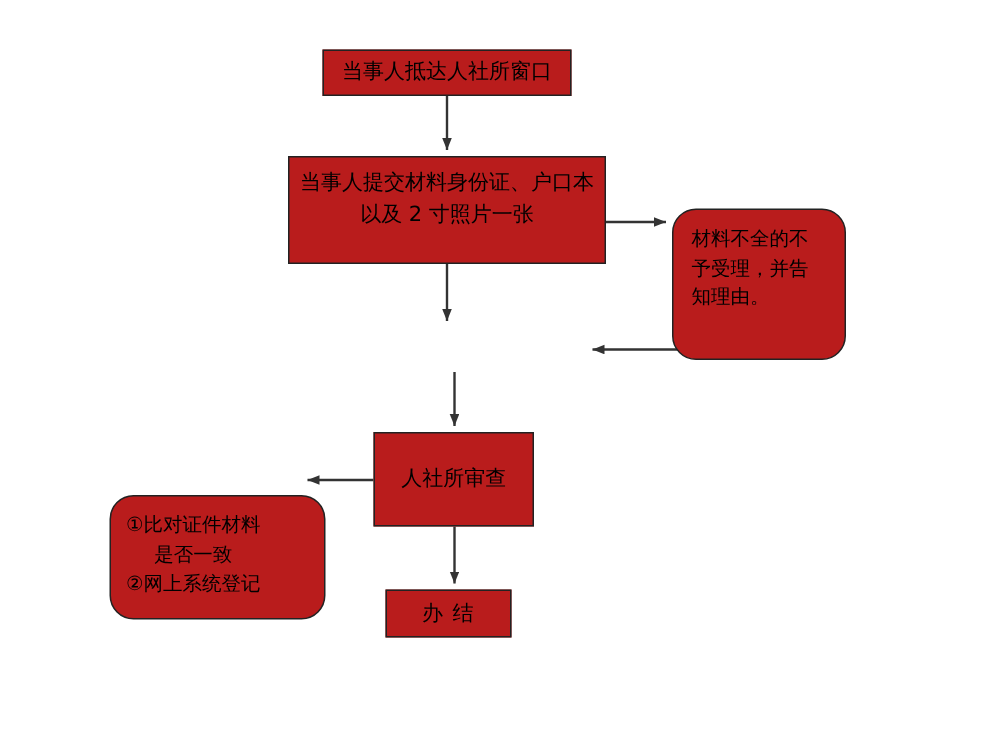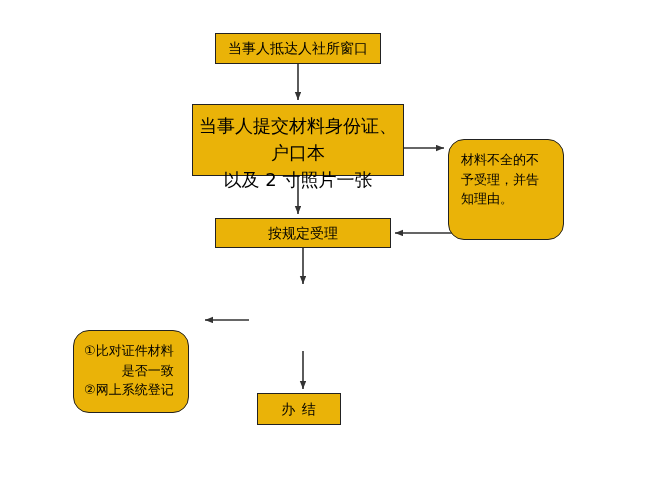--- a/index.html
+++ b/index.html
@@ -23,50 +23,50 @@
     position: absolute;
     left: 0;
     top: 0;
     width: 661px;
     height: 500px;
     pointer-events: none;
   }
   .node {
     position: absolute;
     box-sizing: border-box;
-    background: #eab308;
+    background: #b91c1c;
     border: 1px solid #222222;
     display: flex;
     align-items: center;
     justify-content: center;
     text-align: center;
     color: #000000;
     line-height: 1.5;
     white-space: pre-line;
   }
   .node.rect {
     border-radius: 0;
   }
   .node.rounded {
     border-radius: 16px;
     margin-top: 47px;
   }
 
   
   #node-arrive      { left: 215px; top: 33px;  width: 166px; height: 31px;  font-size: 14px; }
-  #node-submit      { left: 192px; top: 104px; width: 212px; height: 72px;  font-size: 18px;
+  #node-submit      { left: 192px; top: 104px; width: 212px; height: 72px;  font-size: 14px;
                       align-items: flex-start; padding-top: 7px; }
   #node-incomplete  { left: 448px; top: 92px;  width: 116px; height: 101px; font-size: 13px;
                       align-items: flex-start; justify-content: flex-start;
                       text-align: left; padding: 10px 0 0 12px; }
   #node-accept      { left: 215px; top: 218px; width: 176px; height: 30px;  font-size: 14px; }
   #node-review      { left: 249px; top: 288px; width: 107px; height: 63px;  font-size: 14px; }
-  #node-checklist   { left: 73px;  top: 283px; width: 116px; height: 83px;  font-size: 13px;
+  #node-checklist   { left: 73px;  top: 283px; width: 144px; height: 83px;  font-size: 13px;
                       align-items: flex-start; justify-content: flex-start;
-                      text-align: right; padding: 10px 0 0 10px; }
+                      text-align: center; padding: 10px 0 0 10px; }
   #node-done        { left: 257px; top: 393px; width: 84px;  height: 32px;  font-size: 14px;
                       letter-spacing: 1px; }
 </style>
 </head>
 <body>
 
 <div id="flowchart-canvas">
 
   <svg id="connector-layer" width="661" height="500" viewBox="0 0 661 500">
     <defs>
@@ -92,22 +92,22 @@
 
   <div class="node rect" id="node-arrive">当事人抵达人社所窗口</div>
 
   <div class="node rect" id="node-submit">当事人提交材料身份证、户口本
 以及 2 寸照片一张</div>
 
   <div class="node rounded" id="node-incomplete">材料不全的不
 予受理，并告
 知理由。</div>
 
-  <div class="node rect" id="node-accept">按规定受理</div>
 
   <div class="node rounded" id="node-checklist">①比对证件材料
 是否一致
 ②网上系统登记</div>
 
+  <div class="node rect" id="node-review">人社所审查</div>
 
   <div class="node rect" id="node-done">办 结</div>
 
 </div>
 
 </body></html>

